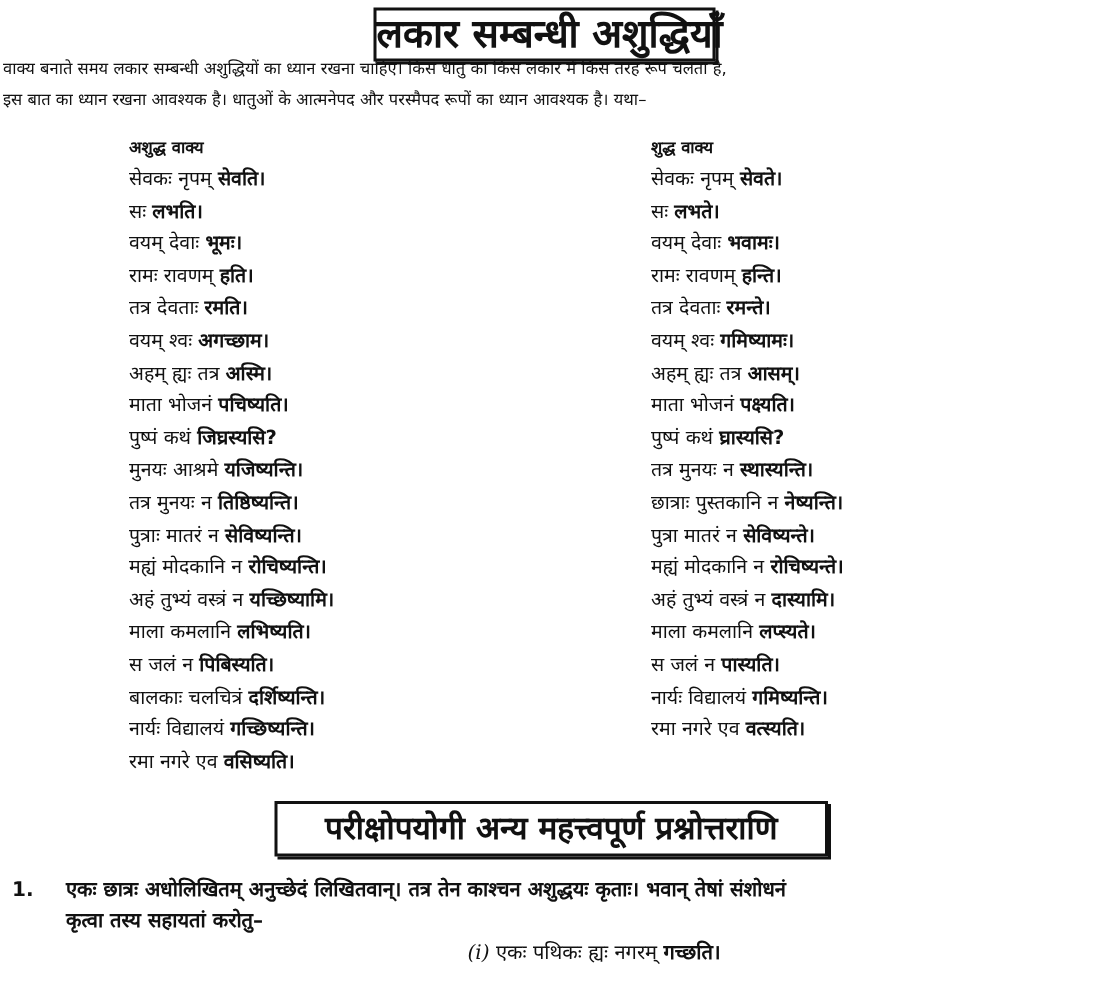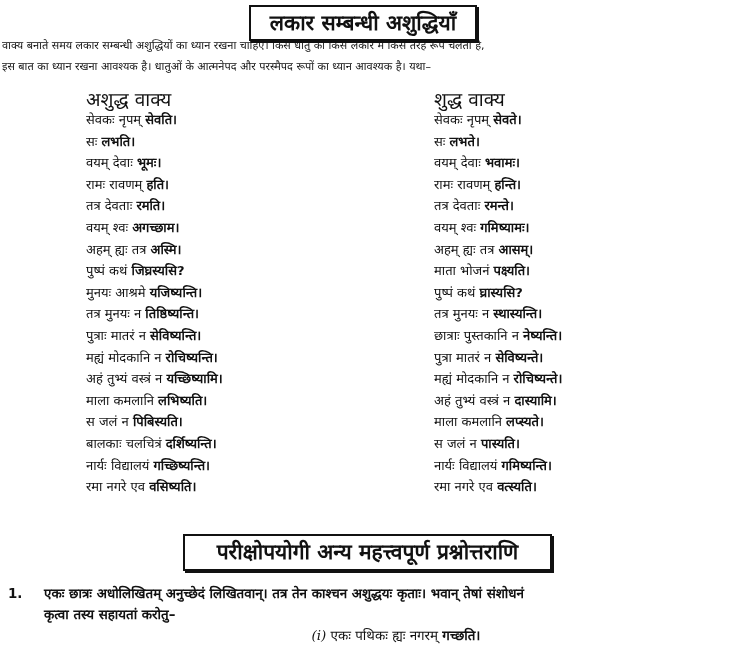--- a/index.html
+++ b/index.html
@@ -11,30 +11,30 @@
     .box-title {
       position: absolute;
       border: 2px solid #111;
       box-shadow: 2px 2px 0 #111;
       background: #fff;
       font-weight: bold;
       text-align: center;
       white-space: nowrap;
       box-sizing: border-box;
     }
-    #title1 { left: 249px; top: 5px; width: 228px; height: 36px; font-size: 21px; line-height: 32px; }
+    #title1 { left: 249px; top: 5px; width: 228px; height: 36px; font-size: 26px; line-height: 32px; }
     #title2 { left: 183px; top: 534px; width: 369px; height: 37px; font-size: 21px; line-height: 33px; }
     .intro {
       position: absolute; left: 2px; top: 35px; width: 740px;
       font-size: 11px; line-height: 21px; white-space: nowrap;
     }
     .col { position: absolute; top: 89px; font-size: 13px; }
     #col-wrong { left: 86px; }
     #col-right { left: 434px; }
-    .col-head { font-weight: normal; font-size: 19px; height: 20px; line-height: 20px; }
+    .col-head { font-weight: bold; font-size: 11px; height: 20px; line-height: 20px; }
     .row { height: 21.6px; line-height: 21.6px; white-space: nowrap; }
     .row b { font-weight: bold; }
     .q {
       position: absolute; left: 8px; top: 583px; width: 730px;
       font-size: 13.4px; line-height: 21px; font-weight: bold;
     }
     .q .num { display: inline-block; width: 36px; }
     .q .cont { padding-left: 36px; }
     .q .sub { padding-left: 46px; font-weight: normal; text-align: center; }
     .q .sub i { font-family: "DejaVu Serif", serif; }
@@ -55,20 +55,21 @@
 <div id="col-wrong" class="col">
   <div class="col-head">अशुद्ध वाक्य</div>
   <div id="wrong-rows">
       <div class="row"><span>सेवकः नृपम् </span><b>सेवति।</b></div>
       <div class="row"><span>सः </span><b>लभति।</b></div>
       <div class="row"><span>वयम् देवाः </span><b>भूमः।</b></div>
       <div class="row"><span>रामः रावणम् </span><b>हति।</b></div>
       <div class="row"><span>तत्र देवताः </span><b>रमति।</b></div>
       <div class="row"><span>वयम् श्वः </span><b>अगच्छाम।</b></div>
       <div class="row"><span>अहम् ह्यः तत्र </span><b>अस्मि।</b></div>
+      <div class="row"><span>माता भोजनं </span><b>पचिष्यति।</b></div>
       <div class="row"><span>पुष्पं कथं </span><b>जिघ्रस्यसि?</b></div>
       <div class="row"><span>मुनयः आश्रमे </span><b>यजिष्यन्ति।</b></div>
       <div class="row"><span>तत्र मुनयः न </span><b>तिष्ठिष्यन्ति।</b></div>
       <div class="row"><span>पुत्राः मातरं न </span><b>सेविष्यन्ति।</b></div>
       <div class="row"><span>मह्यं मोदकानि न </span><b>रोचिष्यन्ति।</b></div>
       <div class="row"><span>अहं तुभ्यं वस्त्रं न </span><b>यच्छिष्यामि।</b></div>
       <div class="row"><span>माला कमलानि </span><b>लभिष्यति।</b></div>
       <div class="row"><span>स जलं न </span><b>पिबिस्यति।</b></div>
       <div class="row"><span>बालकाः चलचित्रं </span><b>दर्शिष्यन्ति।</b></div>
       <div class="row"><span>नार्यः विद्यालयं </span><b>गच्छिष्यन्ति।</b></div>

